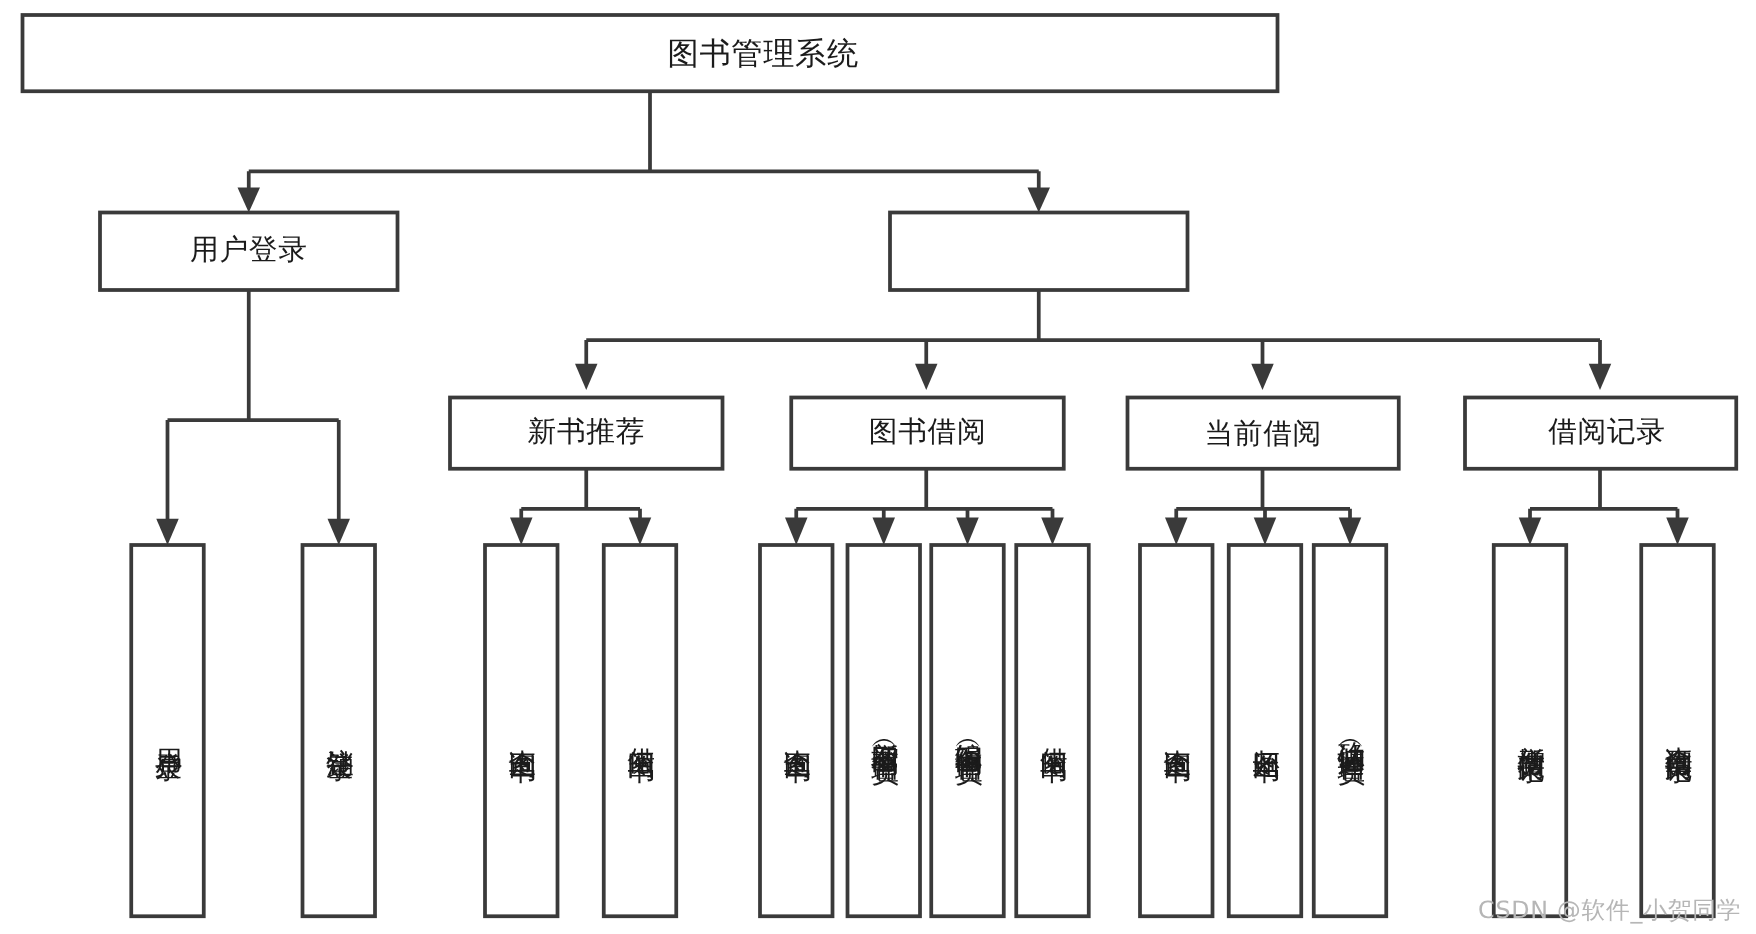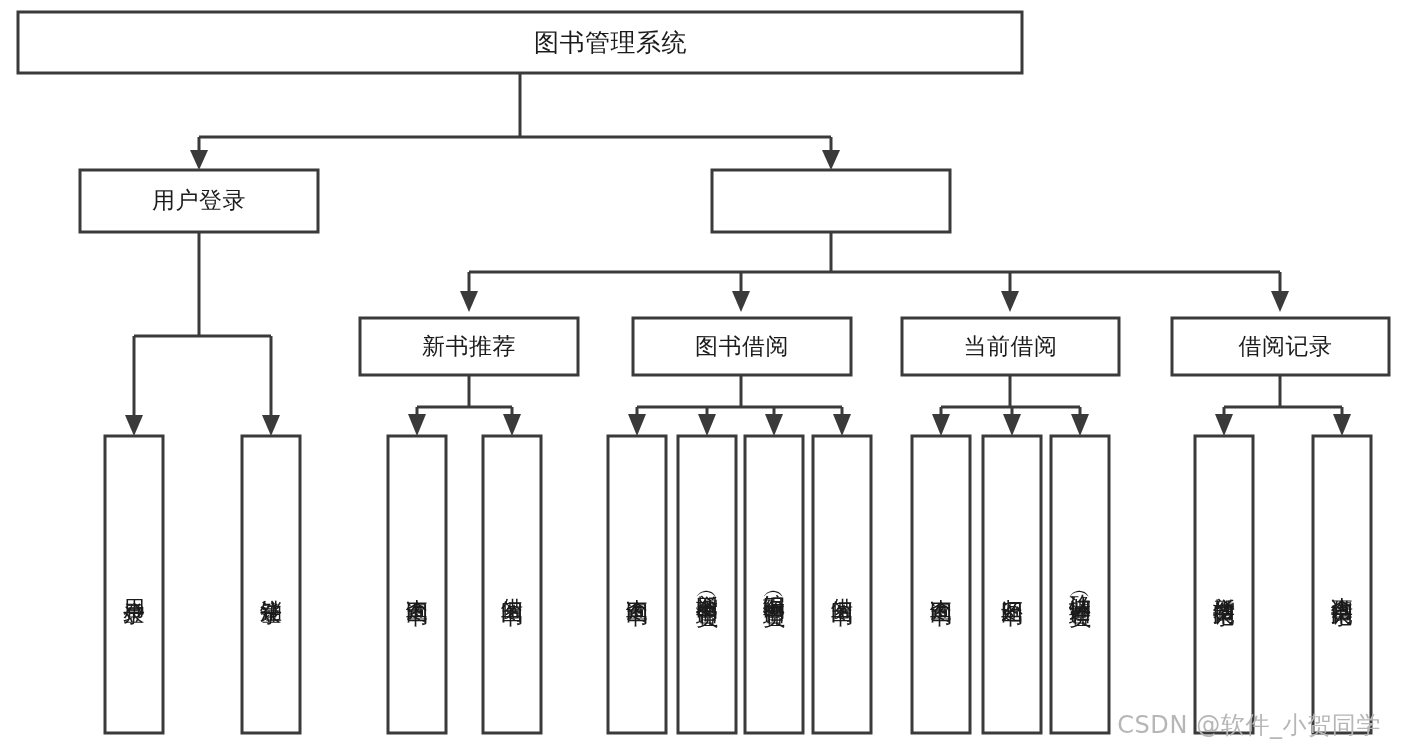--- a/index.html
+++ b/index.html
@@ -51,23 +51,23 @@
   }
   .node-label.vertical {
     writing-mode: vertical-rl;
     text-orientation: upright;
     font-size: 22px;
     letter-spacing: 2px;
     line-height: 1.0;
   }
   .watermark {
     position: absolute;
-    right: 24px;
+    right: 12px;
     bottom: 6px;
-    font-size: 24px;
+    font-size: 19px;
     color: #b6b6b6;
     letter-spacing: 0.6px;
     white-space: nowrap;
   }
 </style>
 </head>
 <body>
 
 <div id="canvas">
 

